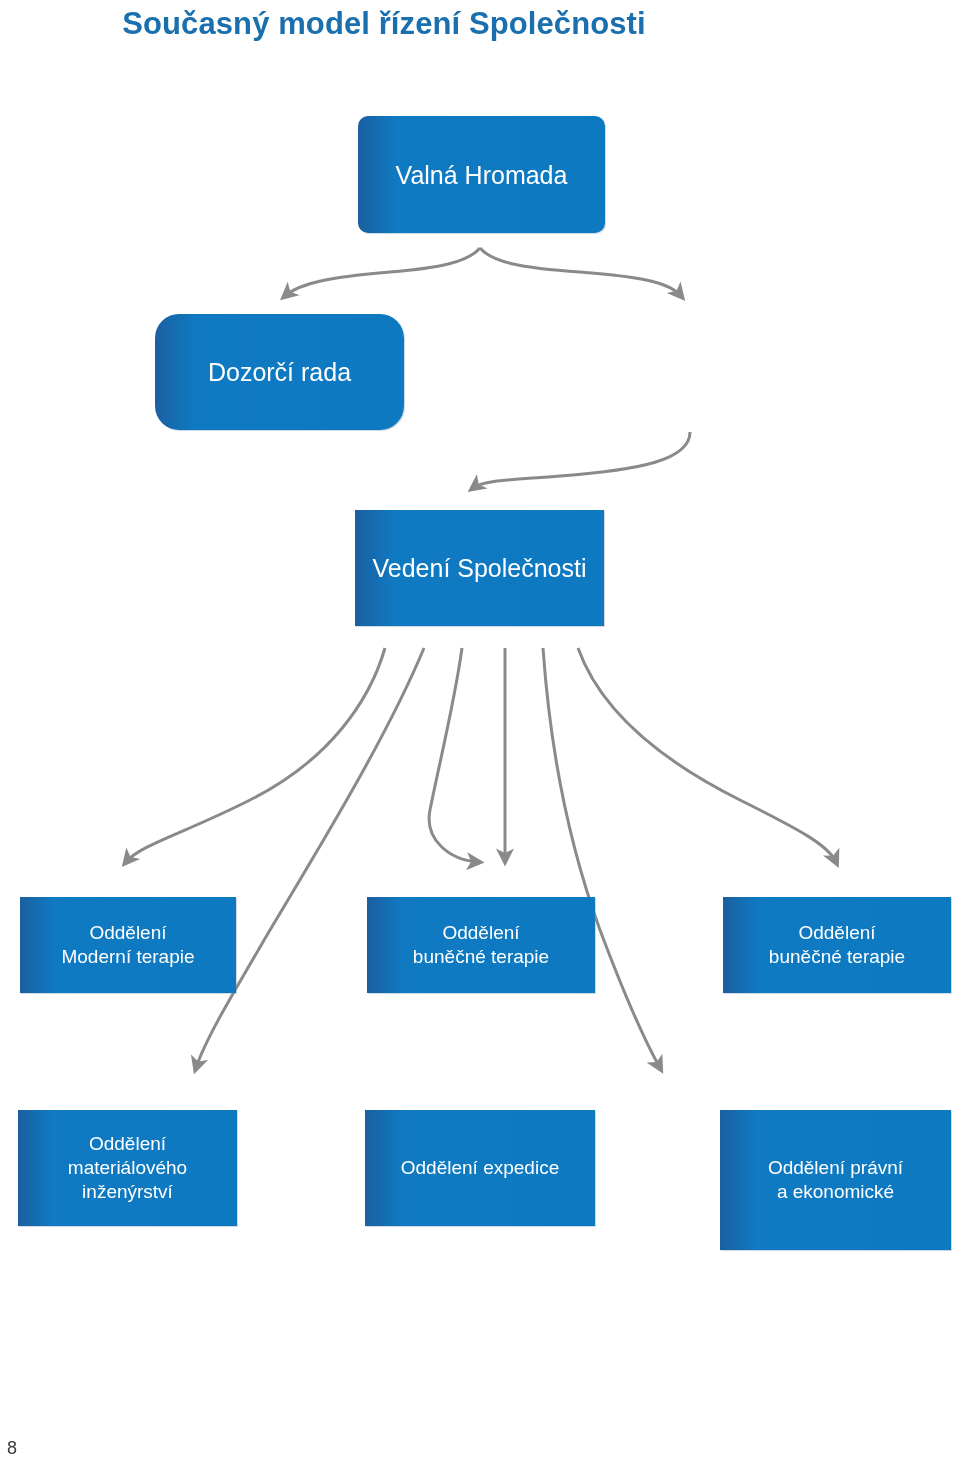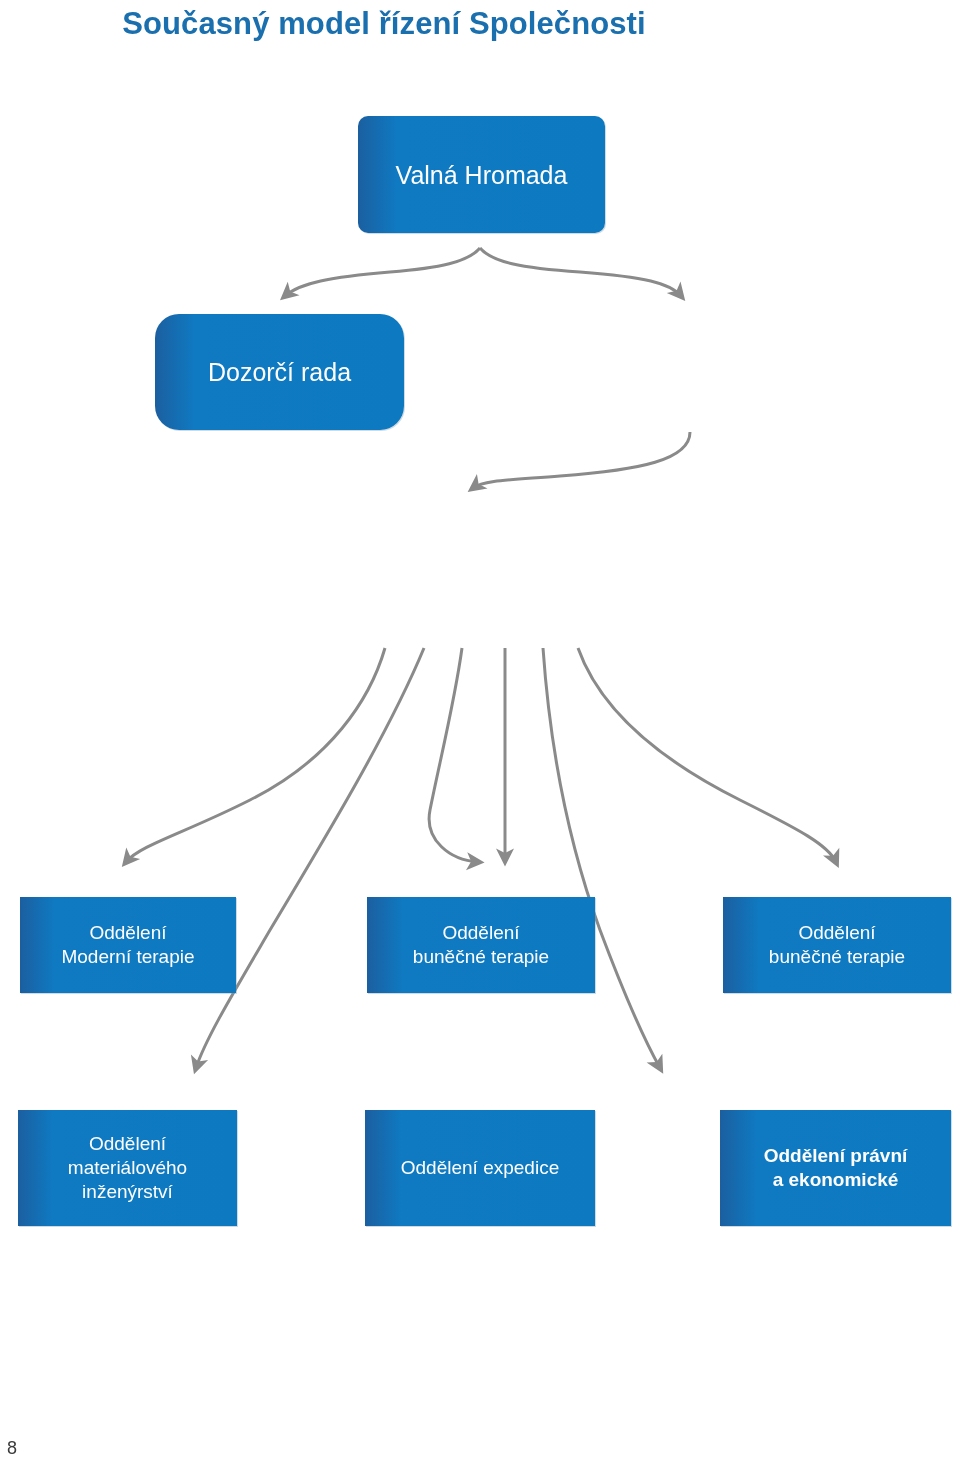--- a/index.html
+++ b/index.html
@@ -69,21 +69,21 @@
   #node-dozorci-rada    { left: 155px; top: 314px; width: 249px; height: 116px; }
   #node-predstavenstvo  { left: 551px; top: 314px; width: 252px; height: 116px; }
   #node-vedeni          { left: 355px; top: 510px; width: 249px; height: 116px; }
 
   #node-moderni-terapie { left: 20px;  top: 897px; width: 216px; height: 96px; }
   #node-tkanove-terapie { left: 367px; top: 897px; width: 228px; height: 96px; }
   #node-bunecne-terapie { left: 723px; top: 897px; width: 228px; height: 96px; }
 
   #node-materialove     { left: 18px;  top: 1110px; width: 219px; height: 116px; }
   #node-expedice        { left: 365px; top: 1110px; width: 230px; height: 116px; }
-  #node-pravni          { left: 720px; top: 1110px; width: 231px; height: 116px; font-weight: bold; }
+  #node-pravni          { left: 720px; top: 1110px; width: 231px; height: 140px; }
 
   #page-number {
     position: absolute;
     left: 7px;
     top: 1438px;
     font-size: 18px;
     color: #3a3a3a;
   }
 </style>
 </head>
@@ -124,20 +124,23 @@
 
   <div class="node n-level1" id="node-valna-hromada">
     <span>Valná Hromada</span>
   </div>
 
   <div class="node n-level2" id="node-dozorci-rada">
     <span>Dozorčí rada</span>
   </div>
 
 
+  <div class="node n-level3" id="node-vedeni">
+    <span>Vedení Společnosti</span>
+  </div>
 
   <div class="node n-level4" id="node-moderni-terapie">
     <div>
       <span>Oddělení</span>
       <span>Moderní terapie</span>
     </div>
   </div>
 
   <div class="node n-level4" id="node-tkanove-terapie">
     <div>

